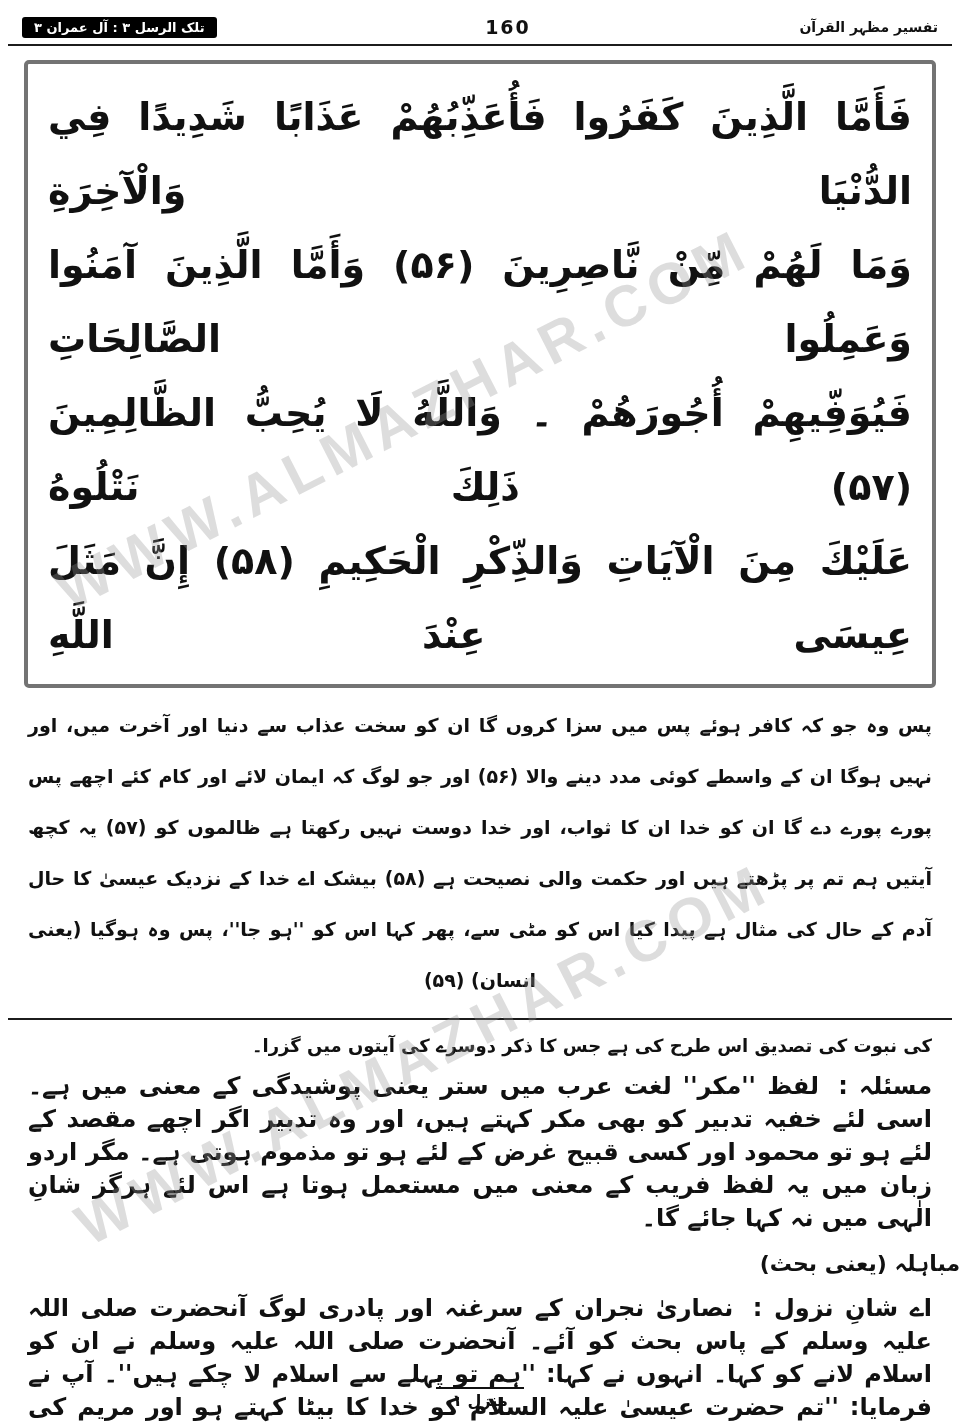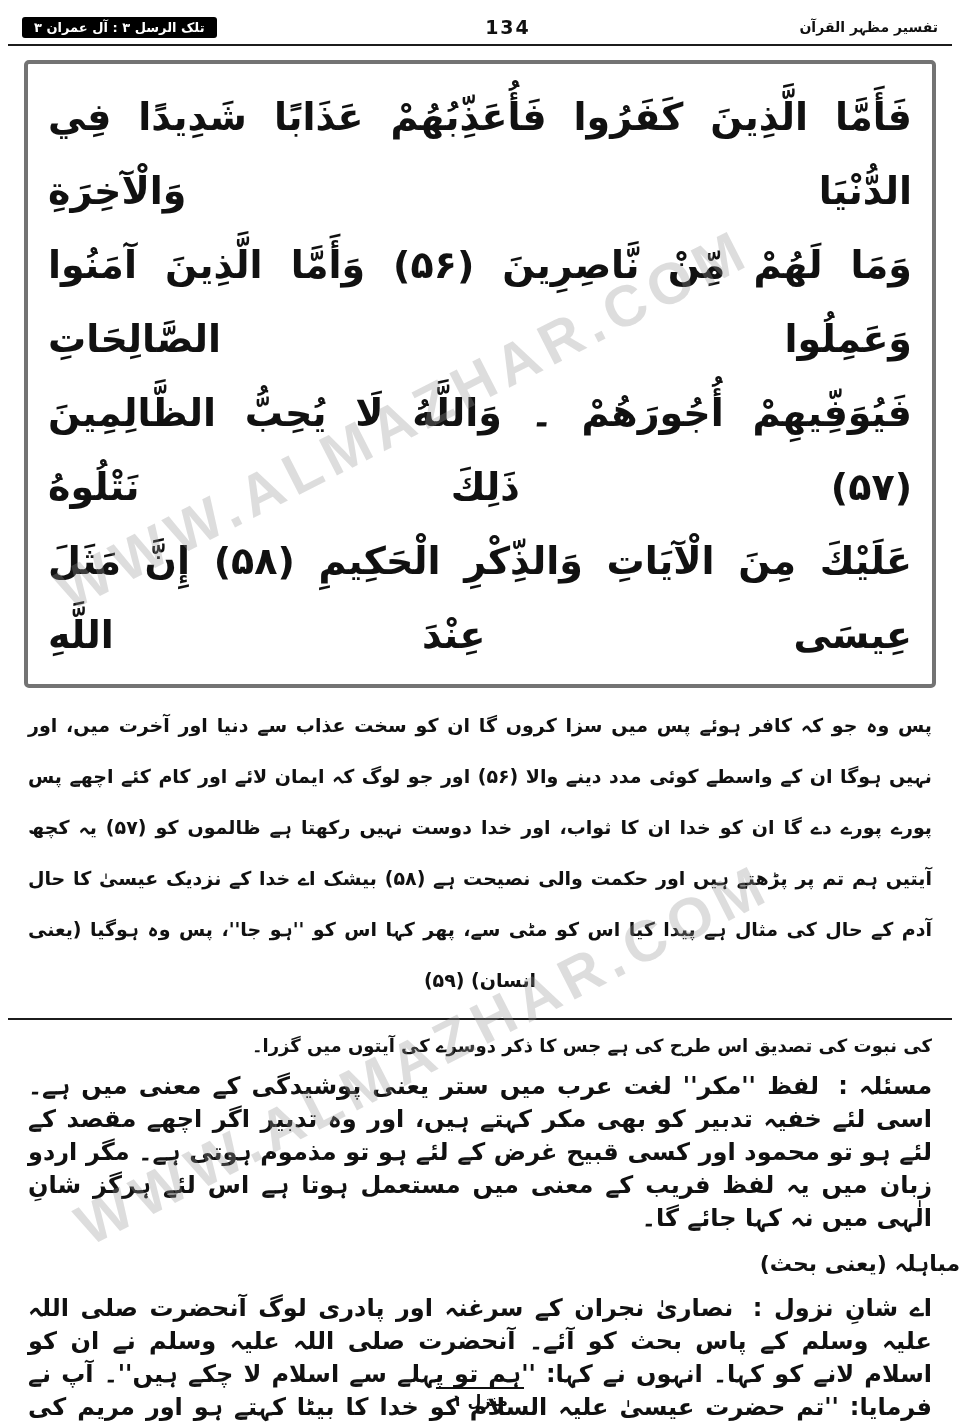--- a/index.html
+++ b/index.html
@@ -154,21 +154,21 @@
 </head>
 <body>
 
 <div class="page">
 
   <div class="watermark wm1">WWW.ALMAZHAR.COM</div>
   <div class="watermark wm2">WWW.ALMAZHAR.COM</div>
 
   <header class="header">
     <div class="h-left">تلک الرسل ۳ : آل عمران ۳</div>
-    <div class="h-center">134</div>
+    <div class="h-center">160</div>
     <div class="h-right">تفسیر مظہر القرآن</div>
   </header>
 
   <div class="header-rule"></div>
 
   <section class="quran-box">
     <div class="verse-line">فَأَمَّا الَّذِينَ كَفَرُوا فَأُعَذِّبُهُمْ عَذَابًا شَدِيدًا فِي الدُّنْيَا وَالْآخِرَةِ</div>
     <div class="verse-line">وَمَا لَهُمْ مِّنْ نَّاصِرِينَ (۵۶) وَأَمَّا الَّذِينَ آمَنُوا وَعَمِلُوا الصَّالِحَاتِ</div>
     <div class="verse-line">فَيُوَفِّيهِمْ أُجُورَهُمْ ۔ وَاللَّهُ لَا يُحِبُّ الظَّالِمِينَ (۵۷) ذَلِكَ نَتْلُوهُ</div>
     <div class="verse-line">عَلَيْكَ مِنَ الْآيَاتِ وَالذِّكْرِ الْحَكِيمِ (۵۸) إِنَّ مَثَلَ عِيسَى عِنْدَ اللَّهِ</div>

